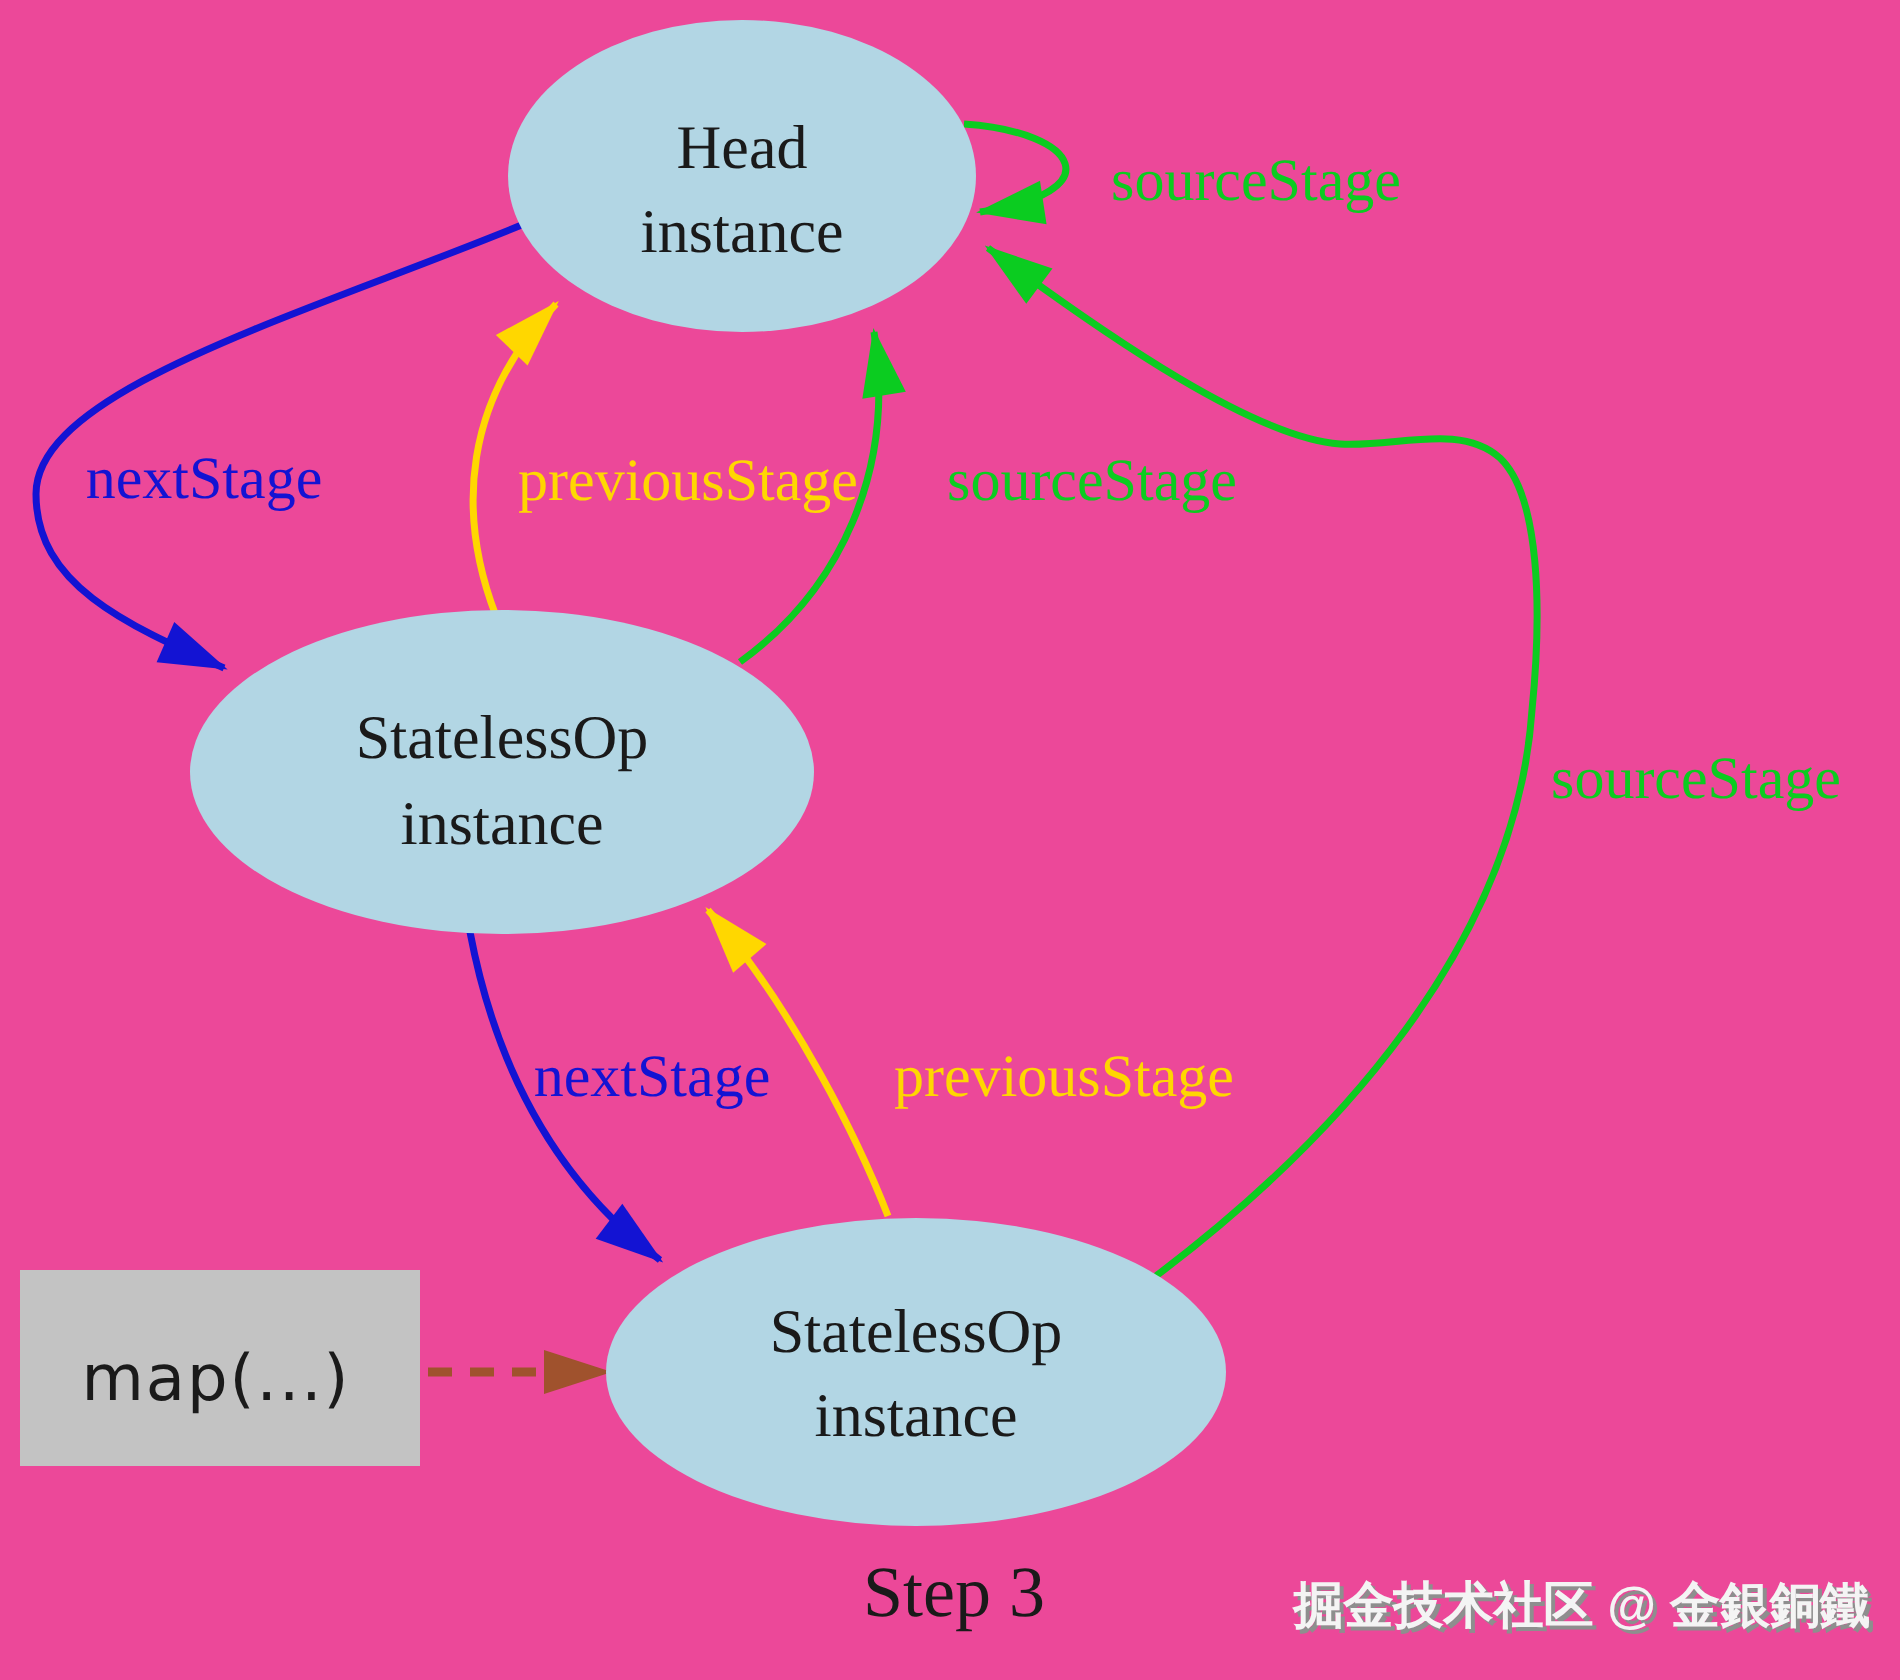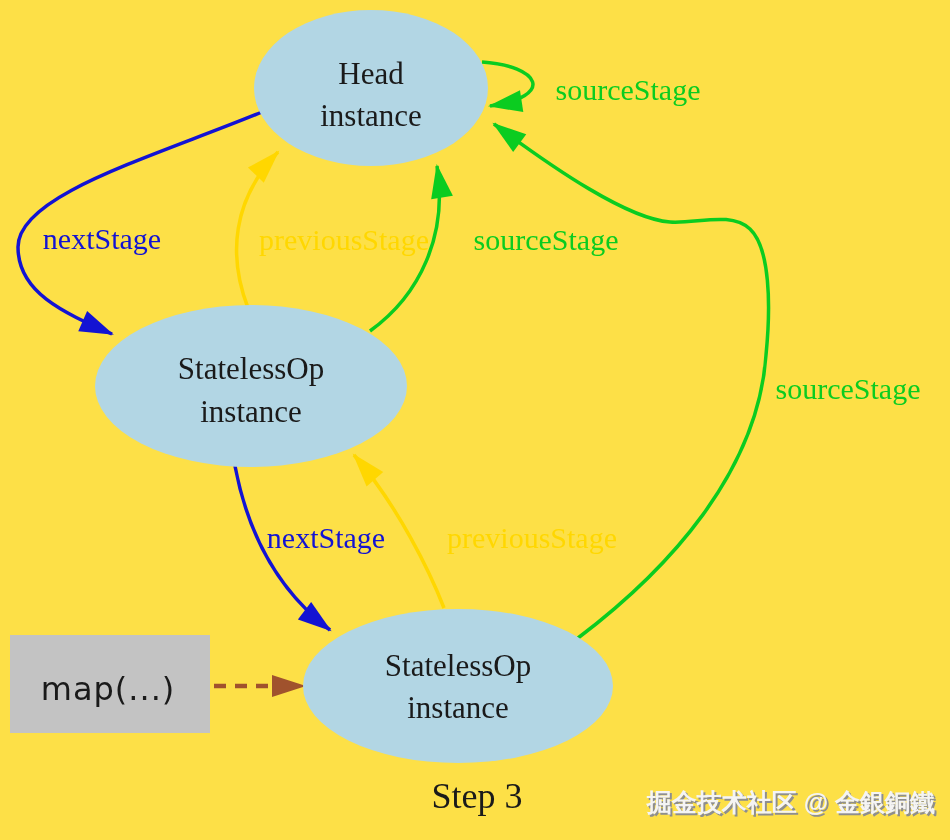--- a/index.html
+++ b/index.html
@@ -1,16 +1,16 @@
 <!DOCTYPE html>
 <html><head>
 <meta charset="utf-8">
 <style>
   html, body { margin: 0; padding: 0; background: #ffffff; }
-  .stage { position: relative; width: 950px; height: 840px; background: #fde047; overflow: hidden; }
+  .stage { position: relative; width: 950px; height: 840px; background: #ec4899; overflow: hidden; }
   svg { display: block; }
   .node-label  { font: 31px "Liberation Serif", "DejaVu Serif", serif; }
   .edge-label  { font: 30px "Liberation Serif", "DejaVu Serif", serif; }
   .caption     { font: 36px "Liberation Serif", "DejaVu Serif", serif; }
   .map-label   { font: 32px "DejaVu Sans", "Liberation Sans", sans-serif; letter-spacing: 1px; }
   .watermark   { font: bold 25px "Liberation Sans", "DejaVu Sans", sans-serif; }
   .edge        { fill: none; }
 </style>
 </head>
 <body>

